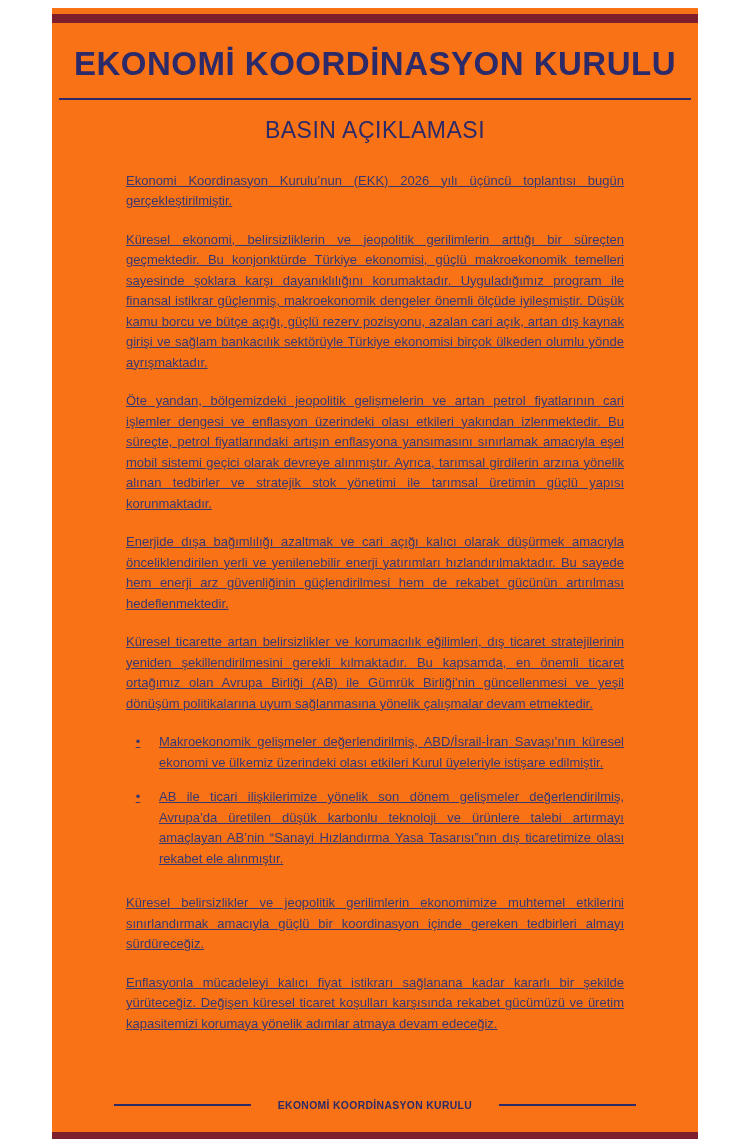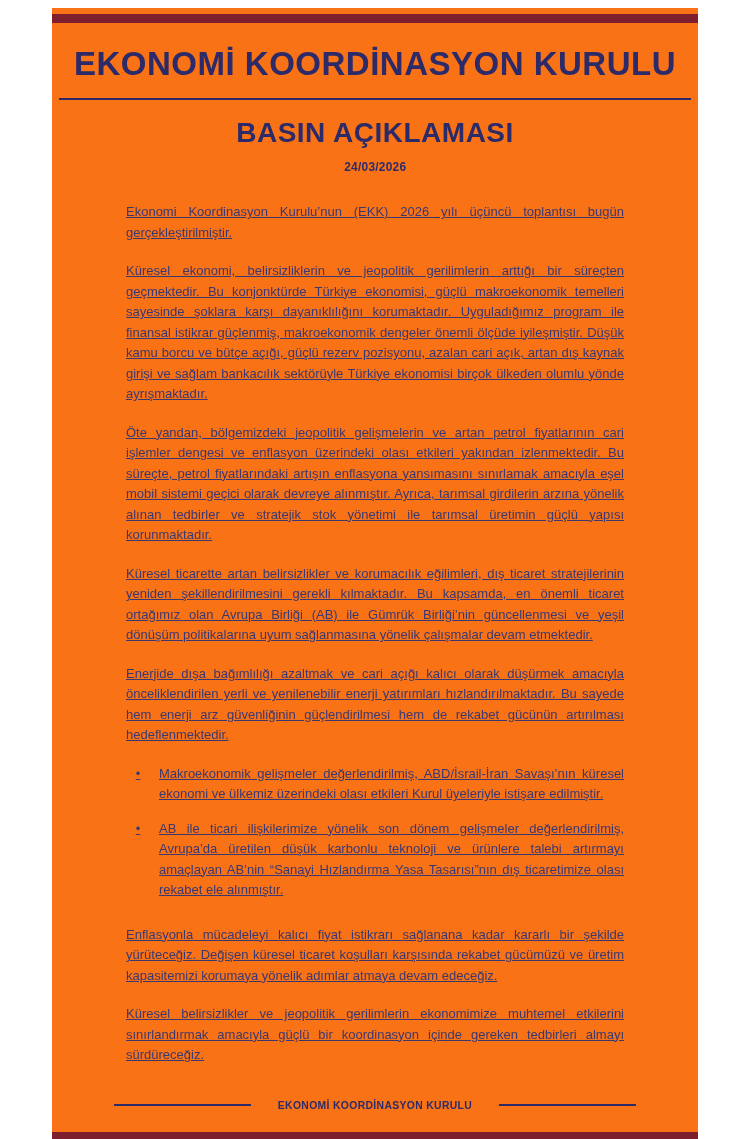--- a/index.html
+++ b/index.html
@@ -39,22 +39,22 @@
     margin: 0;
     line-height: 1.1;
   }
   .header-rule {
     width: 632px;
     height: 2px;
     background: #2c2a68;
     margin: 16px auto 0 auto;
   }
   .doc-title {
-    font-size: 28px;
-    font-weight: 700;
+    font-size: 23px;
+    font-weight: 400;
     letter-spacing: 0.5px;
     color: #2c2a68;
     margin: 18px 0 0 0;
     line-height: 1.1;
   }
   .doc-date {
     display: inline-block;
     font-size: 13.5px;
     font-weight: 700;
     color: #2c2a68;
@@ -130,44 +130,41 @@
 <body>
 
 <div class="page">
 
   <div class="accent-bar top"></div>
 
   <div class="header">
     <h1 class="org-title">EKONOMİ KOORDİNASYON KURULU</h1>
     <div class="header-rule"></div>
     <h2 class="doc-title">BASIN AÇIKLAMASI</h2>
-    <div>
-      <span class="doc-date">24/03/2026</span>
-    </div>
   </div>
 
   <div class="content">
     <p>Ekonomi Koordinasyon Kurulu’nun (EKK) 2026 yılı üçüncü toplantısı bugün gerçekleştirilmiştir.</p>
     <p>Küresel ekonomi, belirsizliklerin ve jeopolitik gerilimlerin arttığı bir süreçten geçmektedir. Bu konjonktürde Türkiye ekonomisi, güçlü makroekonomik temelleri sayesinde şoklara karşı dayanıklılığını korumaktadır. Uyguladığımız program ile finansal istikrar güçlenmiş, makroekonomik dengeler önemli ölçüde iyileşmiştir. Düşük kamu borcu ve bütçe açığı, güçlü rezerv pozisyonu, azalan cari açık, artan dış kaynak girişi ve sağlam bankacılık sektörüyle Türkiye ekonomisi birçok ülkeden olumlu yönde ayrışmaktadır.</p>
     <p>Öte yandan, bölgemizdeki jeopolitik gelişmelerin ve artan petrol fiyatlarının cari işlemler dengesi ve enflasyon üzerindeki olası etkileri yakından izlenmektedir. Bu süreçte, petrol fiyatlarındaki artışın enflasyona yansımasını sınırlamak amacıyla eşel mobil sistemi geçici olarak devreye alınmıştır. Ayrıca, tarımsal girdilerin arzına yönelik alınan tedbirler ve stratejik stok yönetimi ile tarımsal üretimin güçlü yapısı korunmaktadır.</p>
+    <p>Enerjide dışa bağımlılığı azaltmak ve cari açığı kalıcı olarak düşürmek amacıyla önceliklendirilen yerli ve yenilenebilir enerji yatırımları hızlandırılmaktadır. Bu sayede hem enerji arz güvenliğinin güçlendirilmesi hem de rekabet gücünün artırılması hedeflenmektedir.</p>
     <p>Küresel ticarette artan belirsizlikler ve korumacılık eğilimleri, dış ticaret stratejilerinin yeniden şekillendirilmesini gerekli kılmaktadır. Bu kapsamda, en önemli ticaret ortağımız olan Avrupa Birliği (AB) ile Gümrük Birliği’nin güncellenmesi ve yeşil dönüşüm politikalarına uyum sağlanmasına yönelik çalışmalar devam etmektedir.</p>
-    <p>Enerjide dışa bağımlılığı azaltmak ve cari açığı kalıcı olarak düşürmek amacıyla önceliklendirilen yerli ve yenilenebilir enerji yatırımları hızlandırılmaktadır. Bu sayede hem enerji arz güvenliğinin güçlendirilmesi hem de rekabet gücünün artırılması hedeflenmektedir.</p>
 
 
     <div class="bullet-row">
       <span class="bullet-glyph">•</span>
       <span class="bullet-text">Makroekonomik gelişmeler değerlendirilmiş, ABD/İsrail-İran Savaşı’nın küresel ekonomi ve ülkemiz üzerindeki olası etkileri Kurul üyeleriyle istişare edilmiştir.</span>
     </div>
     <div class="bullet-row last">
       <span class="bullet-glyph">•</span>
       <span class="bullet-text">AB ile ticari ilişkilerimize yönelik son dönem gelişmeler değerlendirilmiş, Avrupa’da üretilen düşük karbonlu teknoloji ve ürünlere talebi artırmayı amaçlayan AB’nin “Sanayi Hızlandırma Yasa Tasarısı”nın dış ticaretimize olası rekabet ele alınmıştır.</span>
     </div>
 
+    <p>Küresel belirsizlikler ve jeopolitik gerilimlerin ekonomimize muhtemel etkilerini sınırlandırmak amacıyla güçlü bir koordinasyon içinde gereken tedbirleri almayı sürdüreceğiz.</p>
     <p>Enflasyonla mücadeleyi kalıcı fiyat istikrarı sağlanana kadar kararlı bir şekilde yürüteceğiz. Değişen küresel ticaret koşulları karşısında rekabet gücümüzü ve üretim kapasitemizi korumaya yönelik adımlar atmaya devam edeceğiz.</p>
-    <p>Küresel belirsizlikler ve jeopolitik gerilimlerin ekonomimize muhtemel etkilerini sınırlandırmak amacıyla güçlü bir koordinasyon içinde gereken tedbirleri almayı sürdüreceğiz.</p>
   </div>
 
   <div class="footer">
     <div class="footer-line"></div>
     <span class="footer-label">EKONOMİ KOORDİNASYON KURULU</span>
     <div class="footer-line"></div>
   </div>
 
   <div class="accent-bar bottom"></div>
 

